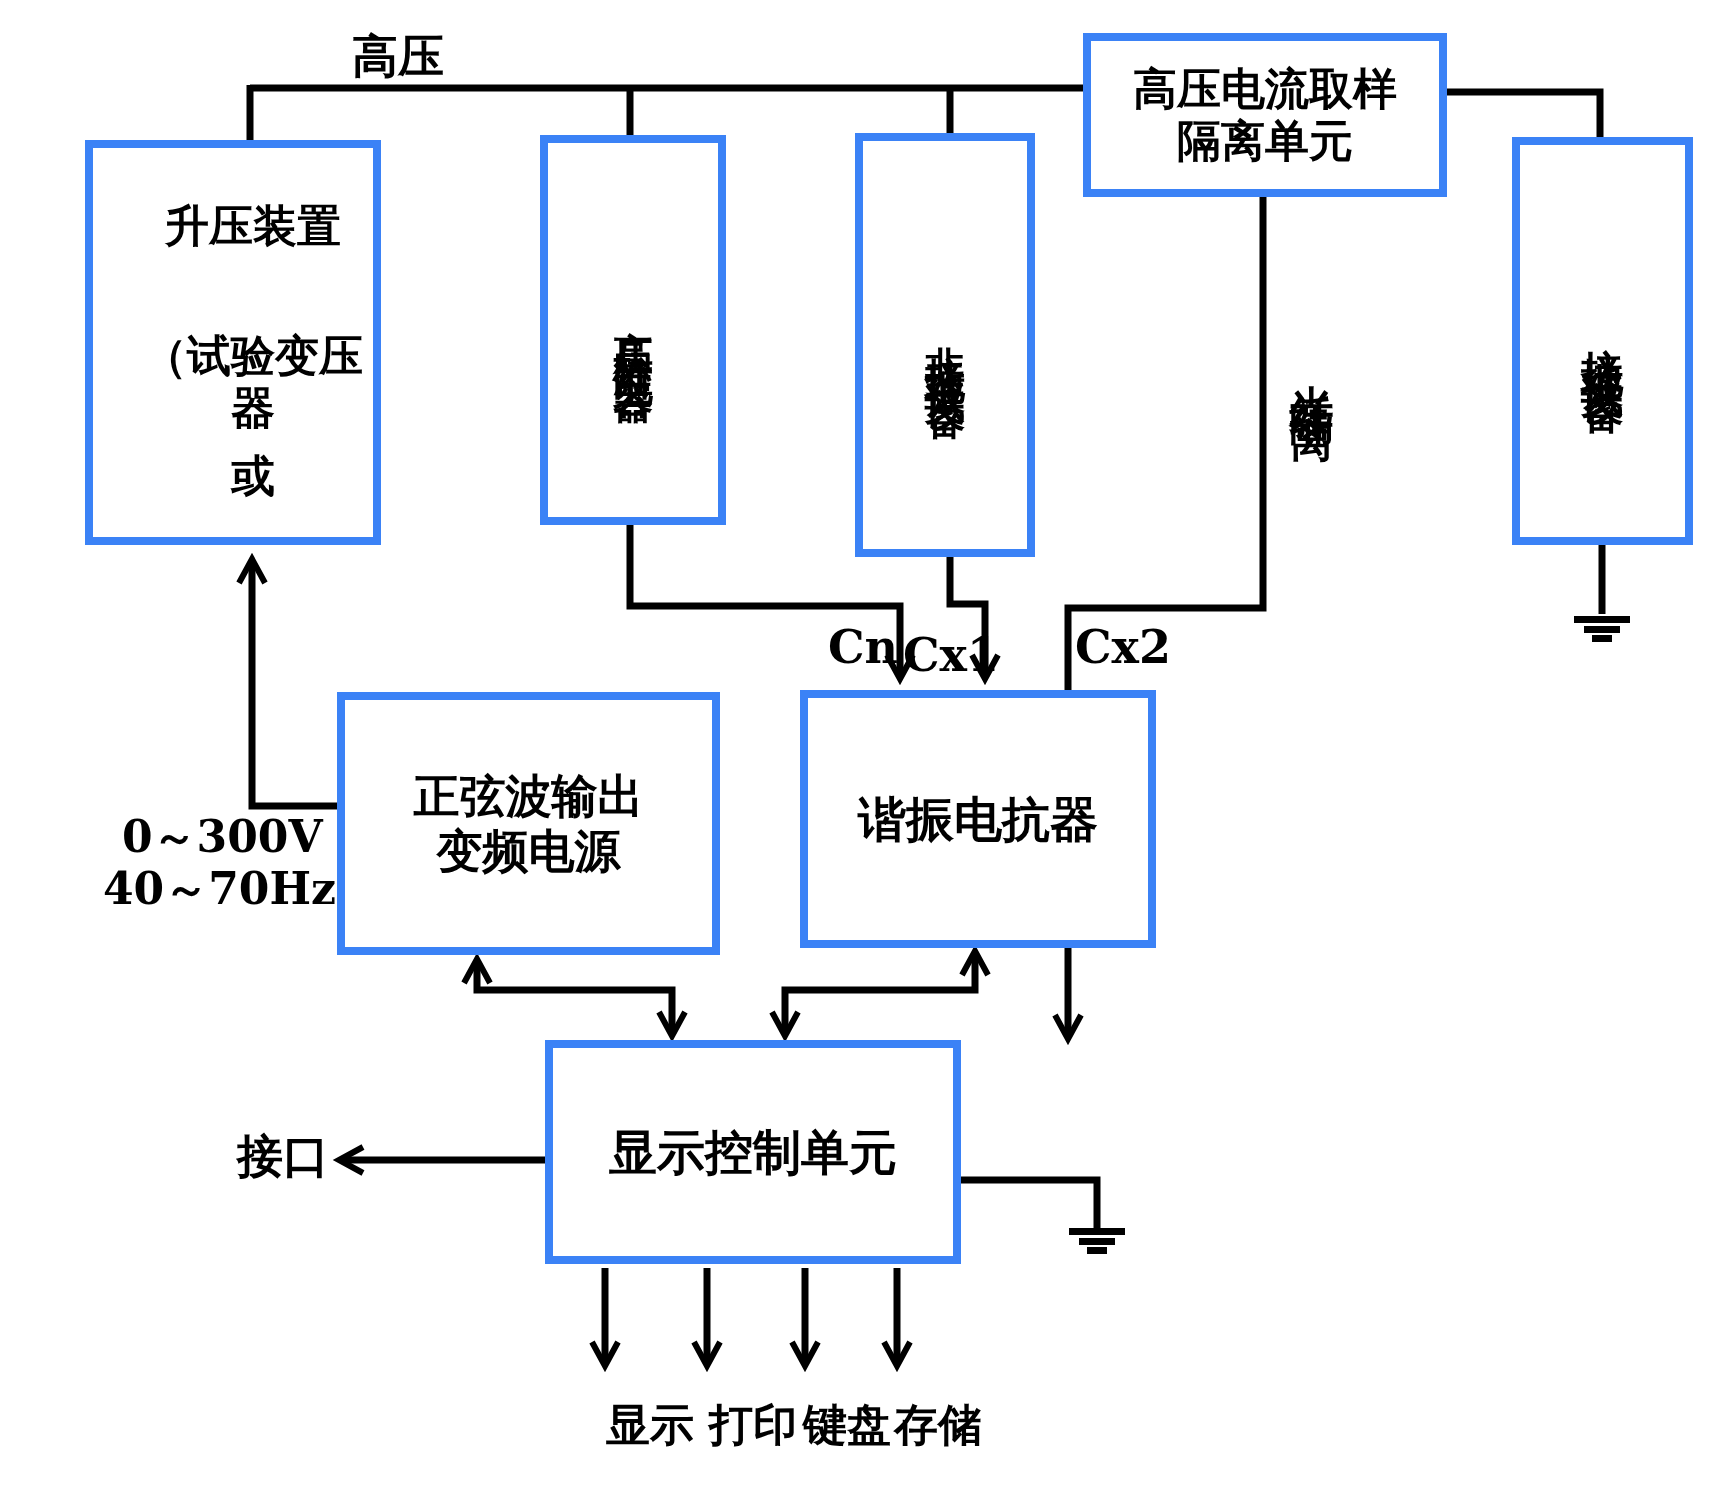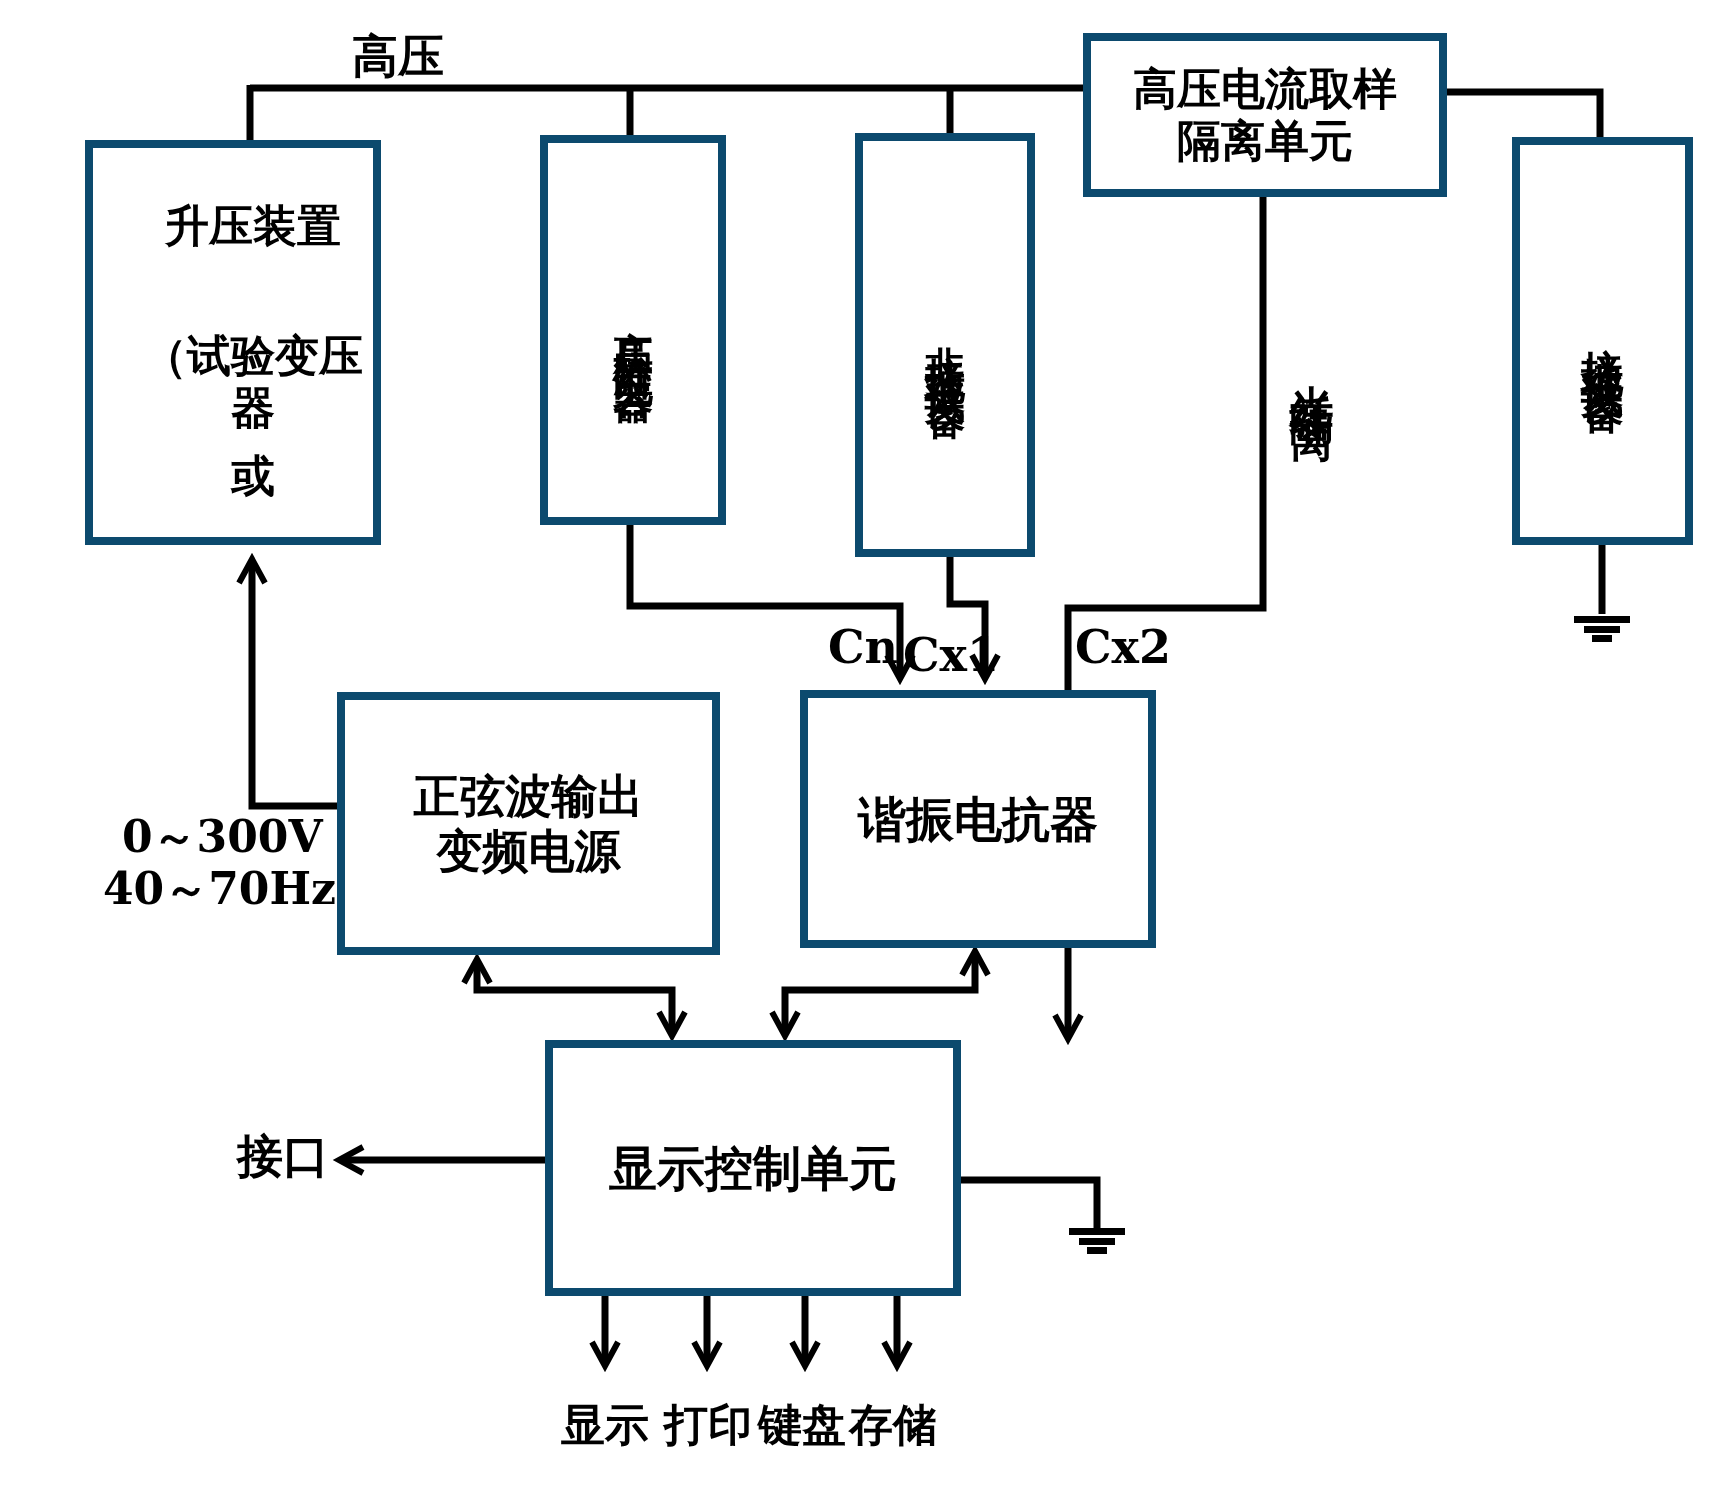--- a/index.html
+++ b/index.html
@@ -2,29 +2,29 @@
 <html><head>
 <meta charset="utf-8">
 <style>
   html,body{margin:0;padding:0;background:#ffffff;}
   #stage{
     position:relative;width:1736px;height:1492px;background:#ffffff;
     font-family:"DejaVu Sans",sans-serif;color:#000;overflow:hidden;
   }
   #wires{position:absolute;left:0;top:0;width:1736px;height:1492px;}
   .box{
-    position:absolute;border:8px solid #0c4a6e;background:#fff;box-sizing:border-box;
+    position:absolute;border:8px solid #3b82f6;background:#fff;box-sizing:border-box;
     display:flex;flex-direction:column;align-items:center;justify-content:center;
     text-align:center;font-weight:bold;line-height:1.18;
   }
   .vtext{writing-mode:vertical-rl;text-orientation:upright;letter-spacing:9px;}
   .lbl{position:absolute;font-weight:bold;white-space:nowrap;}
   .serif{font-family:"DejaVu Serif","Liberation Serif",serif;}
   .vlbl{writing-mode:vertical-rl;text-orientation:upright;letter-spacing:10px;}
-  .center{transform:translateX(-50%);}
+  .center{transform:translateX(-50%);margin-left:45px;}
   .ground{position:absolute;}
   .ground .b{position:absolute;background:#000;height:7px;}
   .g1{top:0;}
   .g2{top:10px;}
   .g3{top:19px;}
 </style>
 </head>
 <body>
 
 <div id="stage">
@@ -82,21 +82,21 @@
 
   <div class="box" style="left:337px;top:692px;width:383px;height:263px;font-size:46px;">
     <div>正弦波输出</div>
     <div>变频电源</div>
   </div>
 
   <div class="box" style="left:800px;top:690px;width:356px;height:258px;font-size:48px;">
     <div>谐振电抗器</div>
   </div>
 
-  <div class="box" style="left:545px;top:1040px;width:416px;height:256px;font-size:48px;">
+  <div class="box" style="left:545px;top:1040px;width:416px;height:224px;font-size:48px;">
     <div>显示控制单元</div>
   </div>
 
   <div class="lbl" style="left:352px;top:26px;font-size:46px;">高压</div>
 
   <div class="lbl vlbl" style="left:1283px;top:350px;font-size:44px;">光纤隔离</div>
 
   <div class="lbl serif" style="left:828px;top:620px;font-size:46px;">Cn</div>
   <div class="lbl serif" style="left:903px;top:620px;font-size:46px;margin-top:8px;">Cx1</div>
   <div class="lbl serif" style="left:1075px;top:620px;font-size:46px;">Cx2</div>

